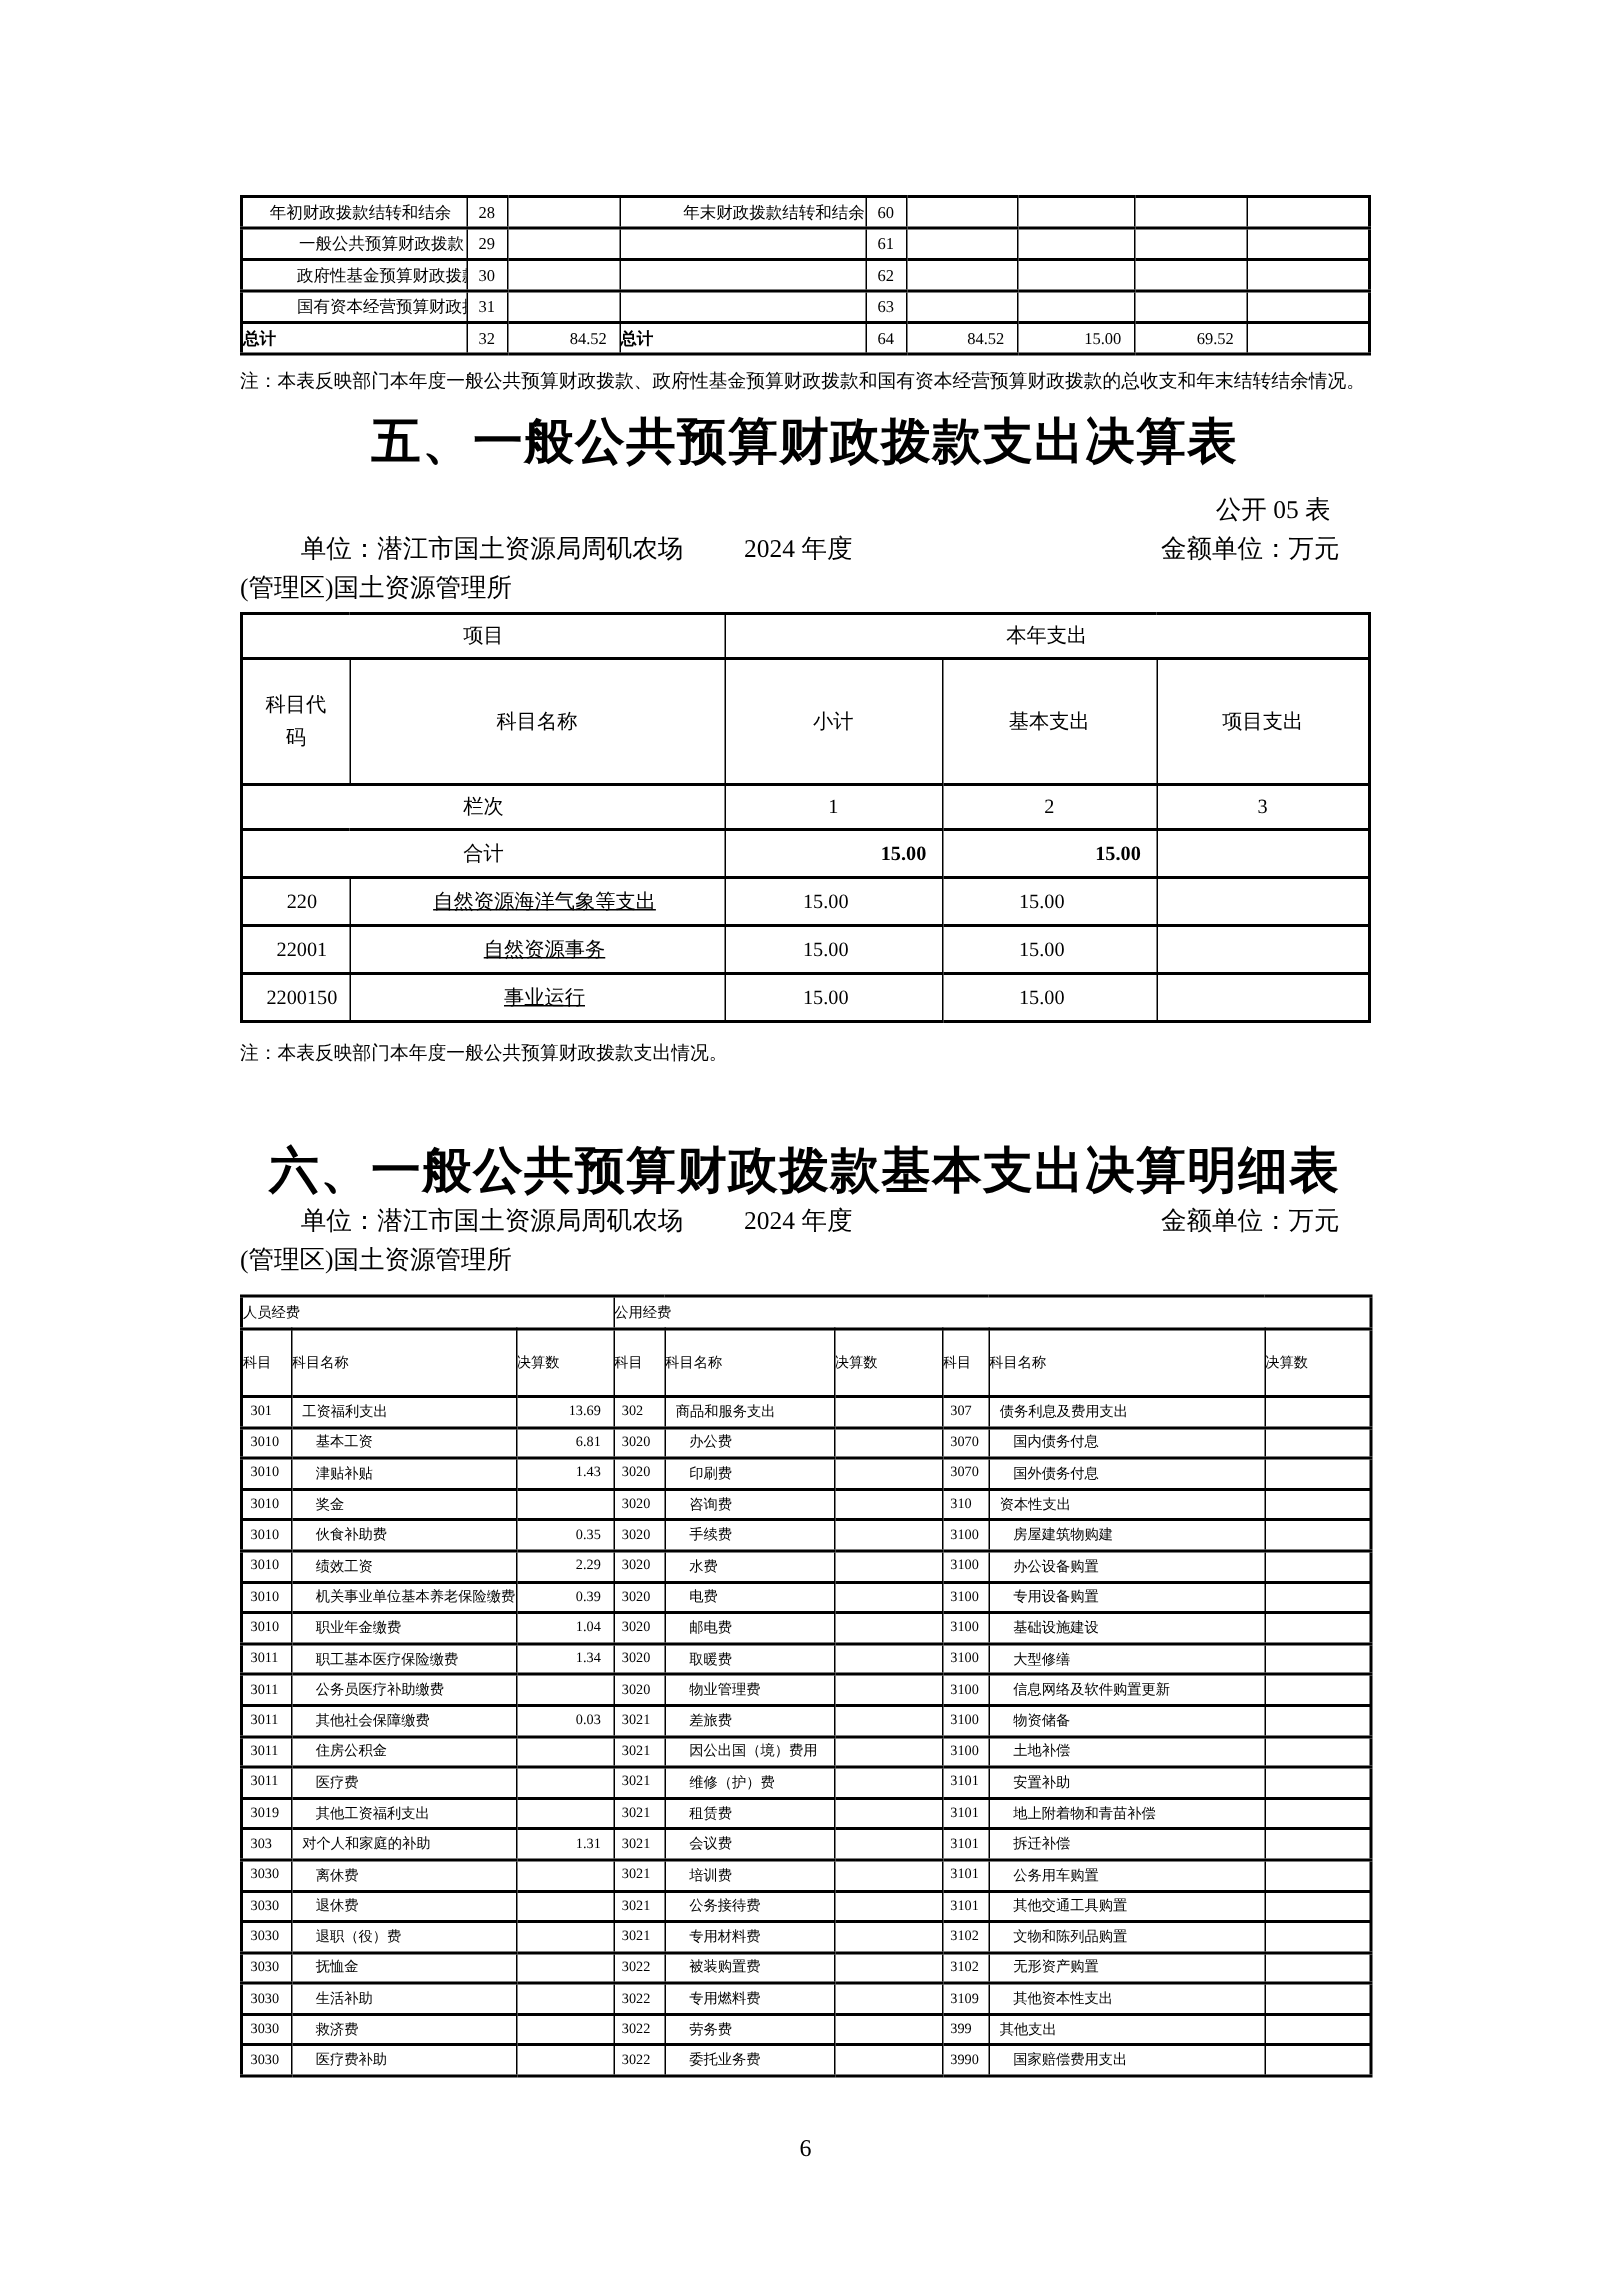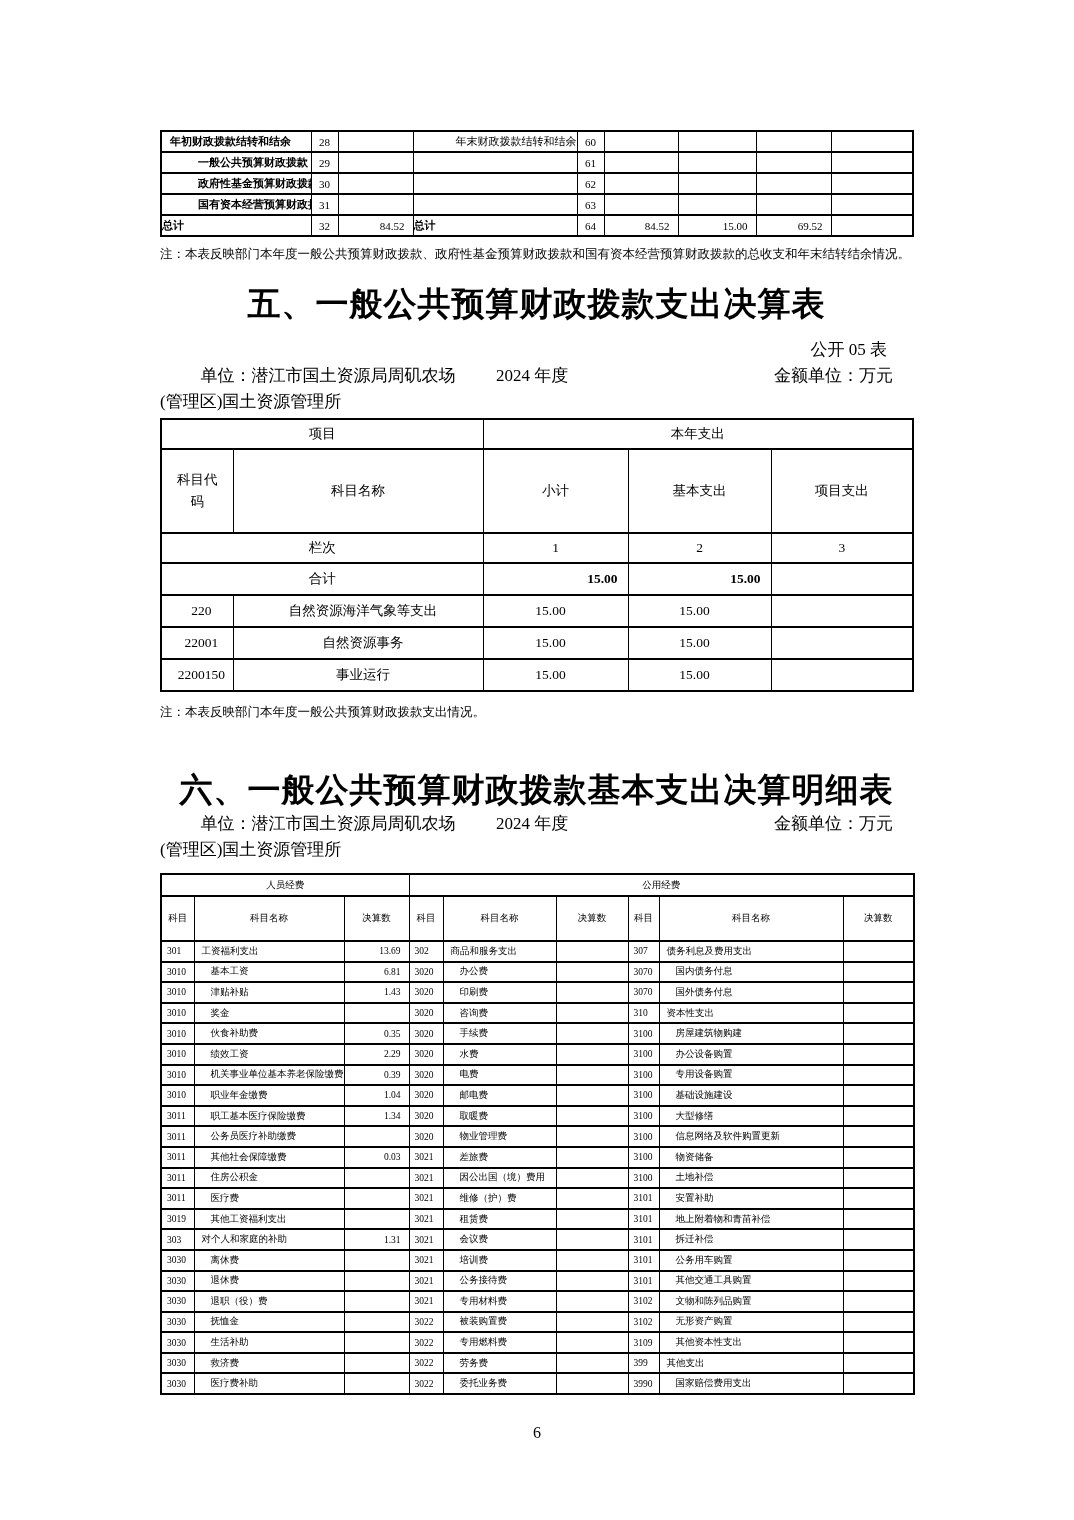--- a/index.html
+++ b/index.html
@@ -7,57 +7,57 @@
         font-family:"Liberation Serif","DejaVu Serif",serif;overflow:hidden;}
   .content{position:absolute;left:160px;top:130px;width:753px;}
 
   table{border-collapse:collapse;width:100%;table-layout:fixed;border:2px solid #000;}
   td{border:solid #000;border-width:2px 1px;overflow:hidden;white-space:nowrap;
      vertical-align:middle;padding:0;}
 
   
   .tA{font-size:11px;}
   .tA td{height:19px;}
-  .a-lbl{text-align:left;padding-left:8px;font-weight:bold;}
+  .a-lbl{text-align:center;padding-left:8px;}
   .a-lbl.ind{padding-left:36px;}
   .a-lbl2{text-align:right;padding-left:8px;}
   .a-code{text-align:center;}
   .a-val{text-align:right;padding-right:8px;}
   .total-row .a-lbl,.total-row .a-lbl2{font-weight:bold;text-align:left;padding-left:0;}
 
   
   .note{font-size:12.5px;line-height:17px;margin-top:9px;}
   
   .sec-title{font-family:"Liberation Sans","DejaVu Sans",sans-serif;font-weight:bold;
              font-size:33px;line-height:38px;text-align:center;letter-spacing:1px;}
-  .t5{margin-top:22px;}
+  .t5{margin-top:12px;}
   .t6{margin-top:50px;}
   .pub-label{text-align:right;padding-right:26px;font-size:17px;line-height:23px;margin-top:15px;}
   .unit-row{display:flex;font-size:17px;line-height:26px;margin-top:2px;text-align:center;}
   .unit-name{flex:0 0 336px;white-space:nowrap;}
   .amount-unit{margin-left:auto;padding-right:20px;}
   .unit-row2{font-size:17px;line-height:26px;margin-bottom:3px;}
 
   
   .tB{font-size:13.5px;margin-top:0;}
   .tB td{text-align:center;}
   .rh1 td{height:28px;}
   .rh2 td{height:82px;}
   .rh2 .wrap{white-space:normal;line-height:22px;padding:0 10px;}
   .rl td{height:28px;margin-left:12px;}
   .rt td,.tB .b-code,.tB .b-name,.tB .b-val{height:30px;}
   .b-code{text-align:left;padding-left:8px;}
-  .b-name{text-align:left;padding-left:10px;}
+  .b-name{text-align:left;padding-left:10px;text-decoration:underline;}
   .b-val{text-align:right;padding-right:10px;}
   .rt .b-t{font-weight:bold;text-align:right;padding-right:10px;}
 
   
   .tC{font-size:9.5px;margin-top:10px;}
   .tC td{height:18.6px;}
-  .tC .gh td,.tC .ch td{text-align:center;}
+  .tC .gh td,.tC .ch td{text-align:left;}
   .tC .gh td{height:20px;}
   .tC .ch td{height:43px;}
   .c-code{text-align:left;padding-left:5px;}
   .c-name{text-align:left;padding-left:7px;}
   .c-name.ind{padding-left:16px;}
   .c-val{text-align:right;padding-right:8px;}
 
   .page-number{position:absolute;top:1424px;left:0;width:100%;text-align:center;
                font-size:16px;}
 </style>

